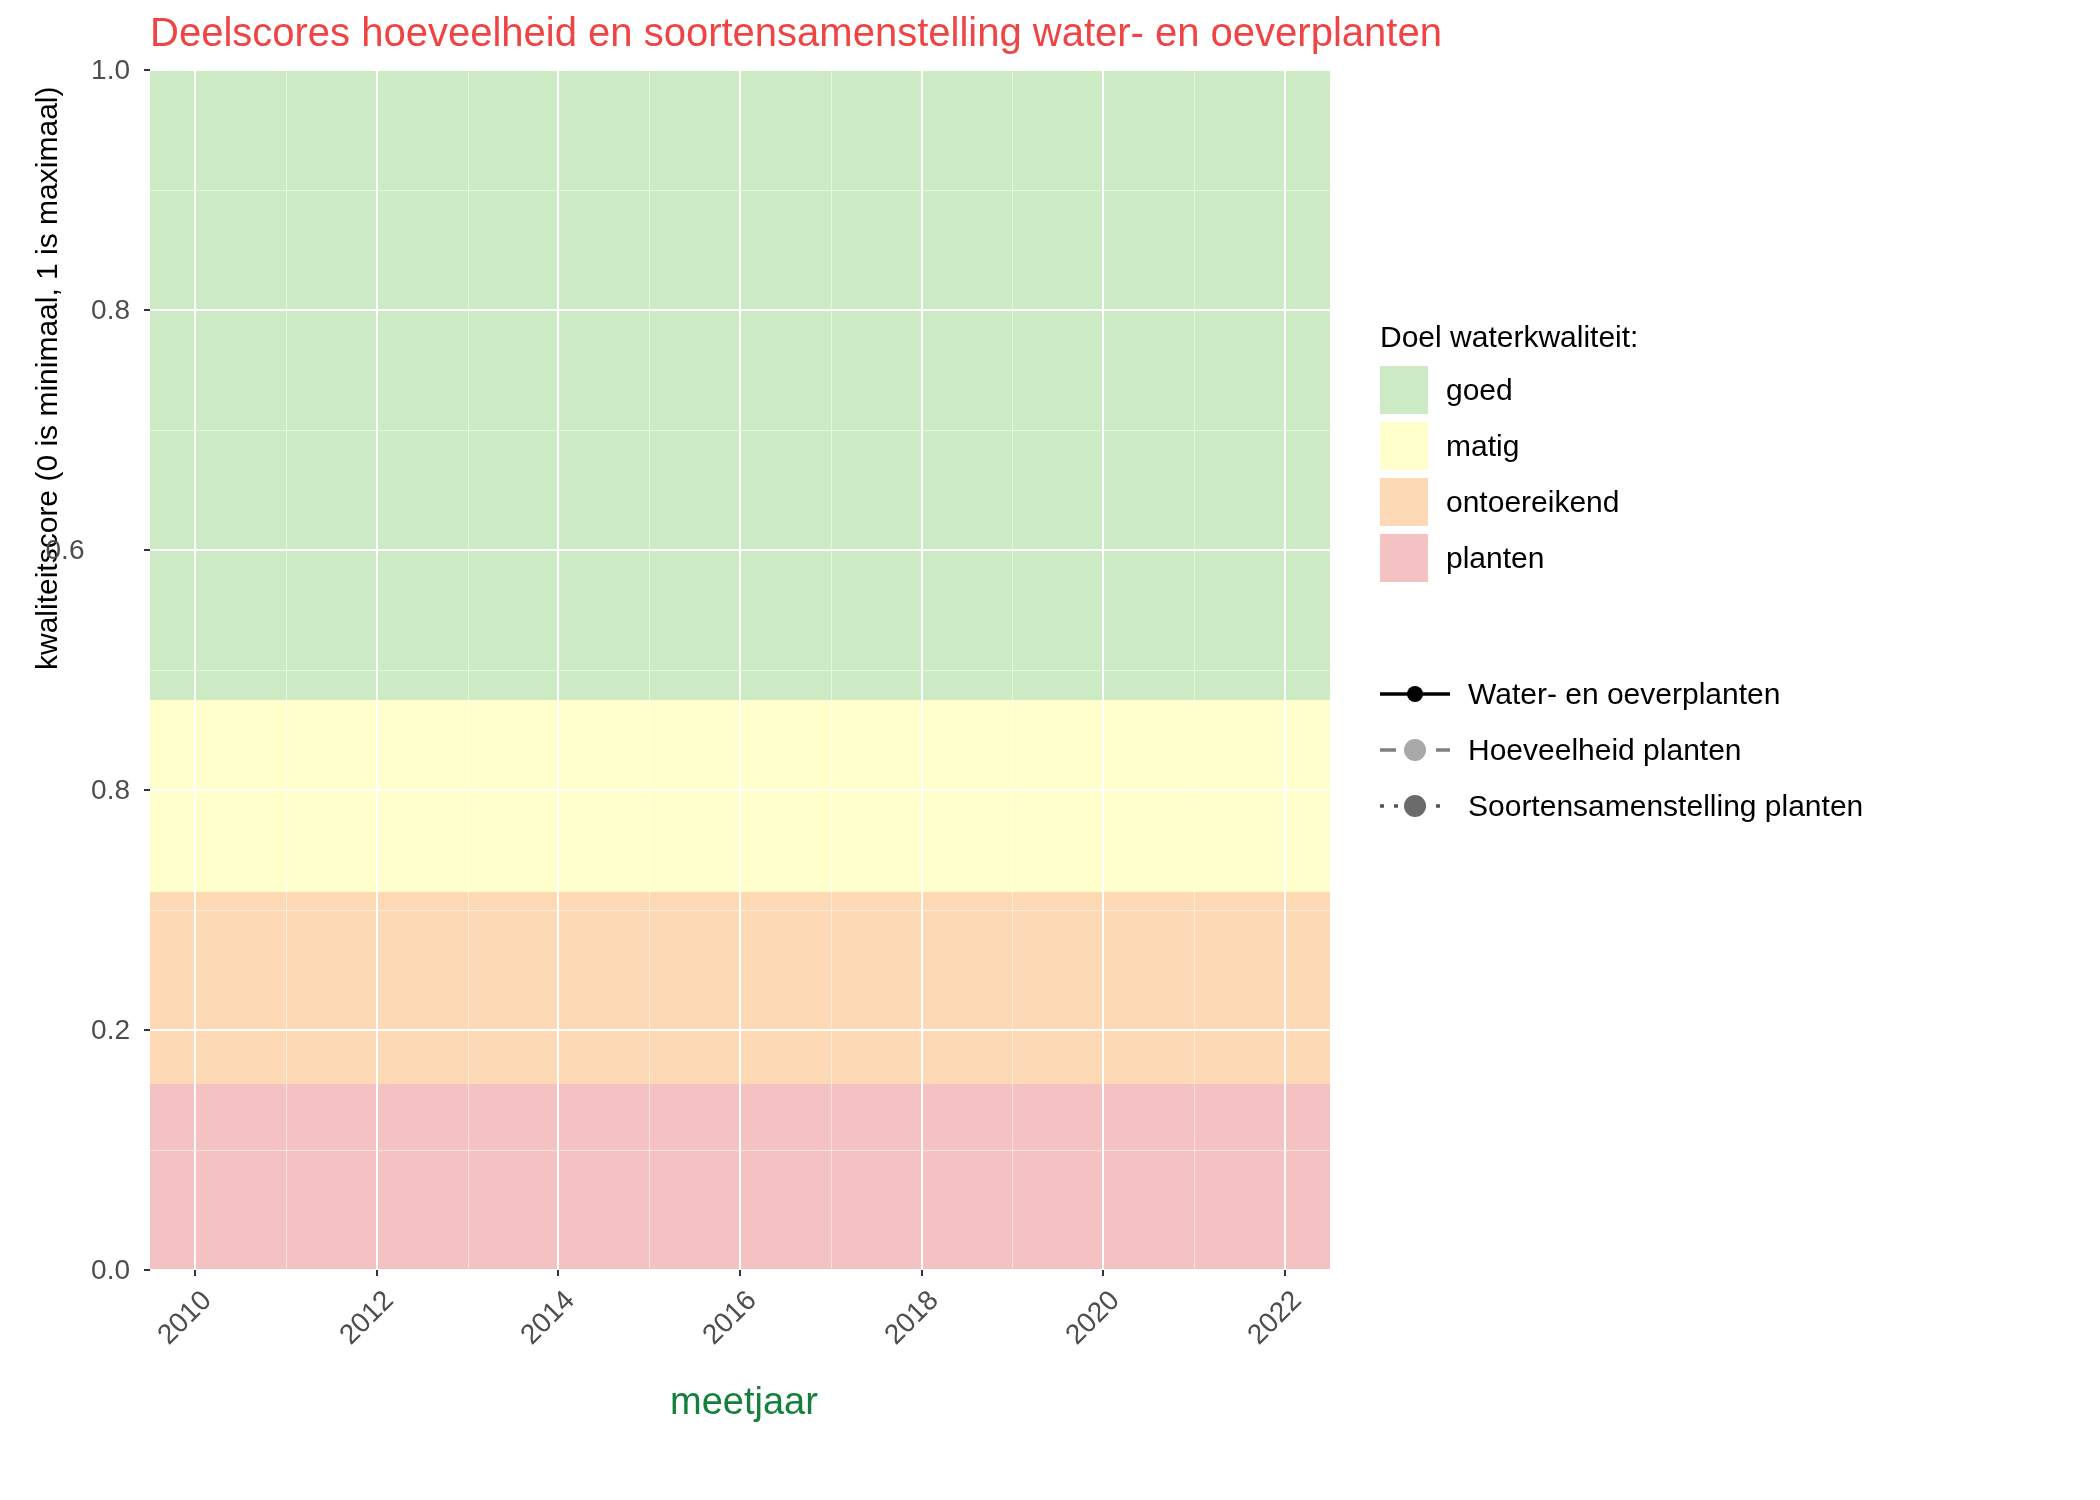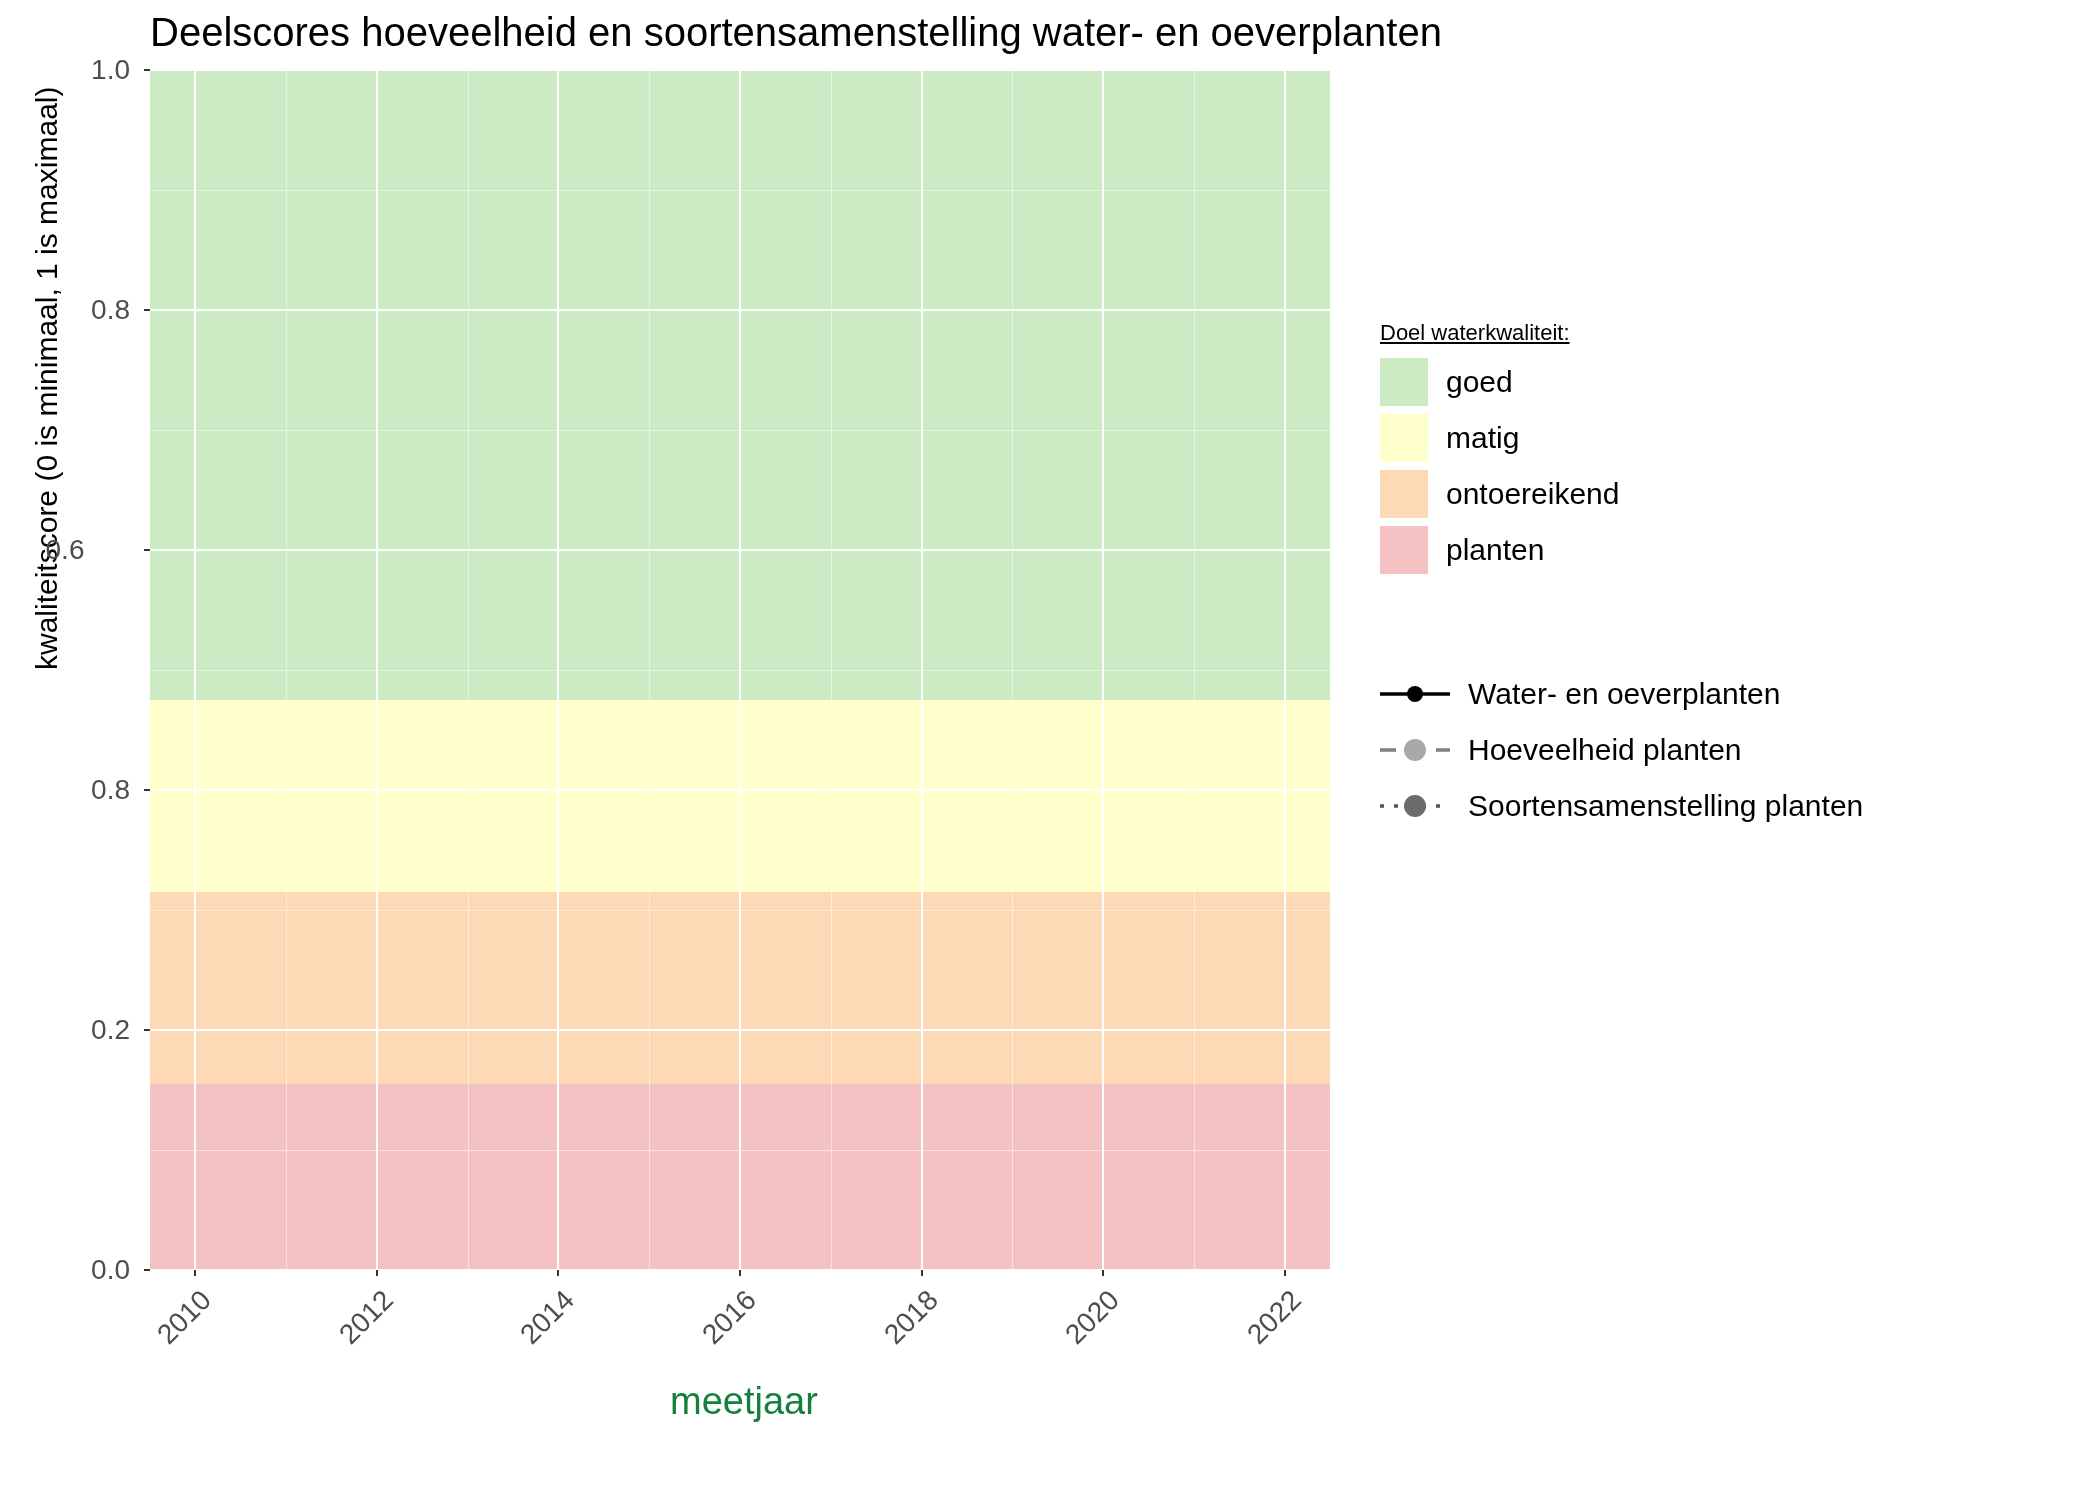--- a/index.html
+++ b/index.html
@@ -17,21 +17,21 @@
     top: 0;
     width: 2100px;
     height: 1500px;
   }
   .title {
     position: absolute;
     left: 150px;
     top: 10px;
     font-size: 40px;
     font-weight: normal;
-    color: #000000;
+    color: #ef4444;
   }
   .plot-area {
     position: absolute;
     left: 150px;
     top: 70px;
     width: 1180px;
     height: 1200px;
     background: #ebebeb;
   }
   .band {
@@ -102,23 +102,22 @@
     height: 100%;
     overflow: visible;
   }
   .legend {
     position: absolute;
     left: 1380px;
     font-size: 30px;
     color: #000;
   }
   .legend-title {
-    font-size: 22px;
+    font-size: 30px;
     margin-bottom: 12px;
-    text-decoration: underline;
   }
   .legend-item {
     display: flex;
     align-items: center;
     margin-bottom: 8px;
     height: 48px;
   }
   .legend-swatch {
     width: 48px;
     height: 48px;

